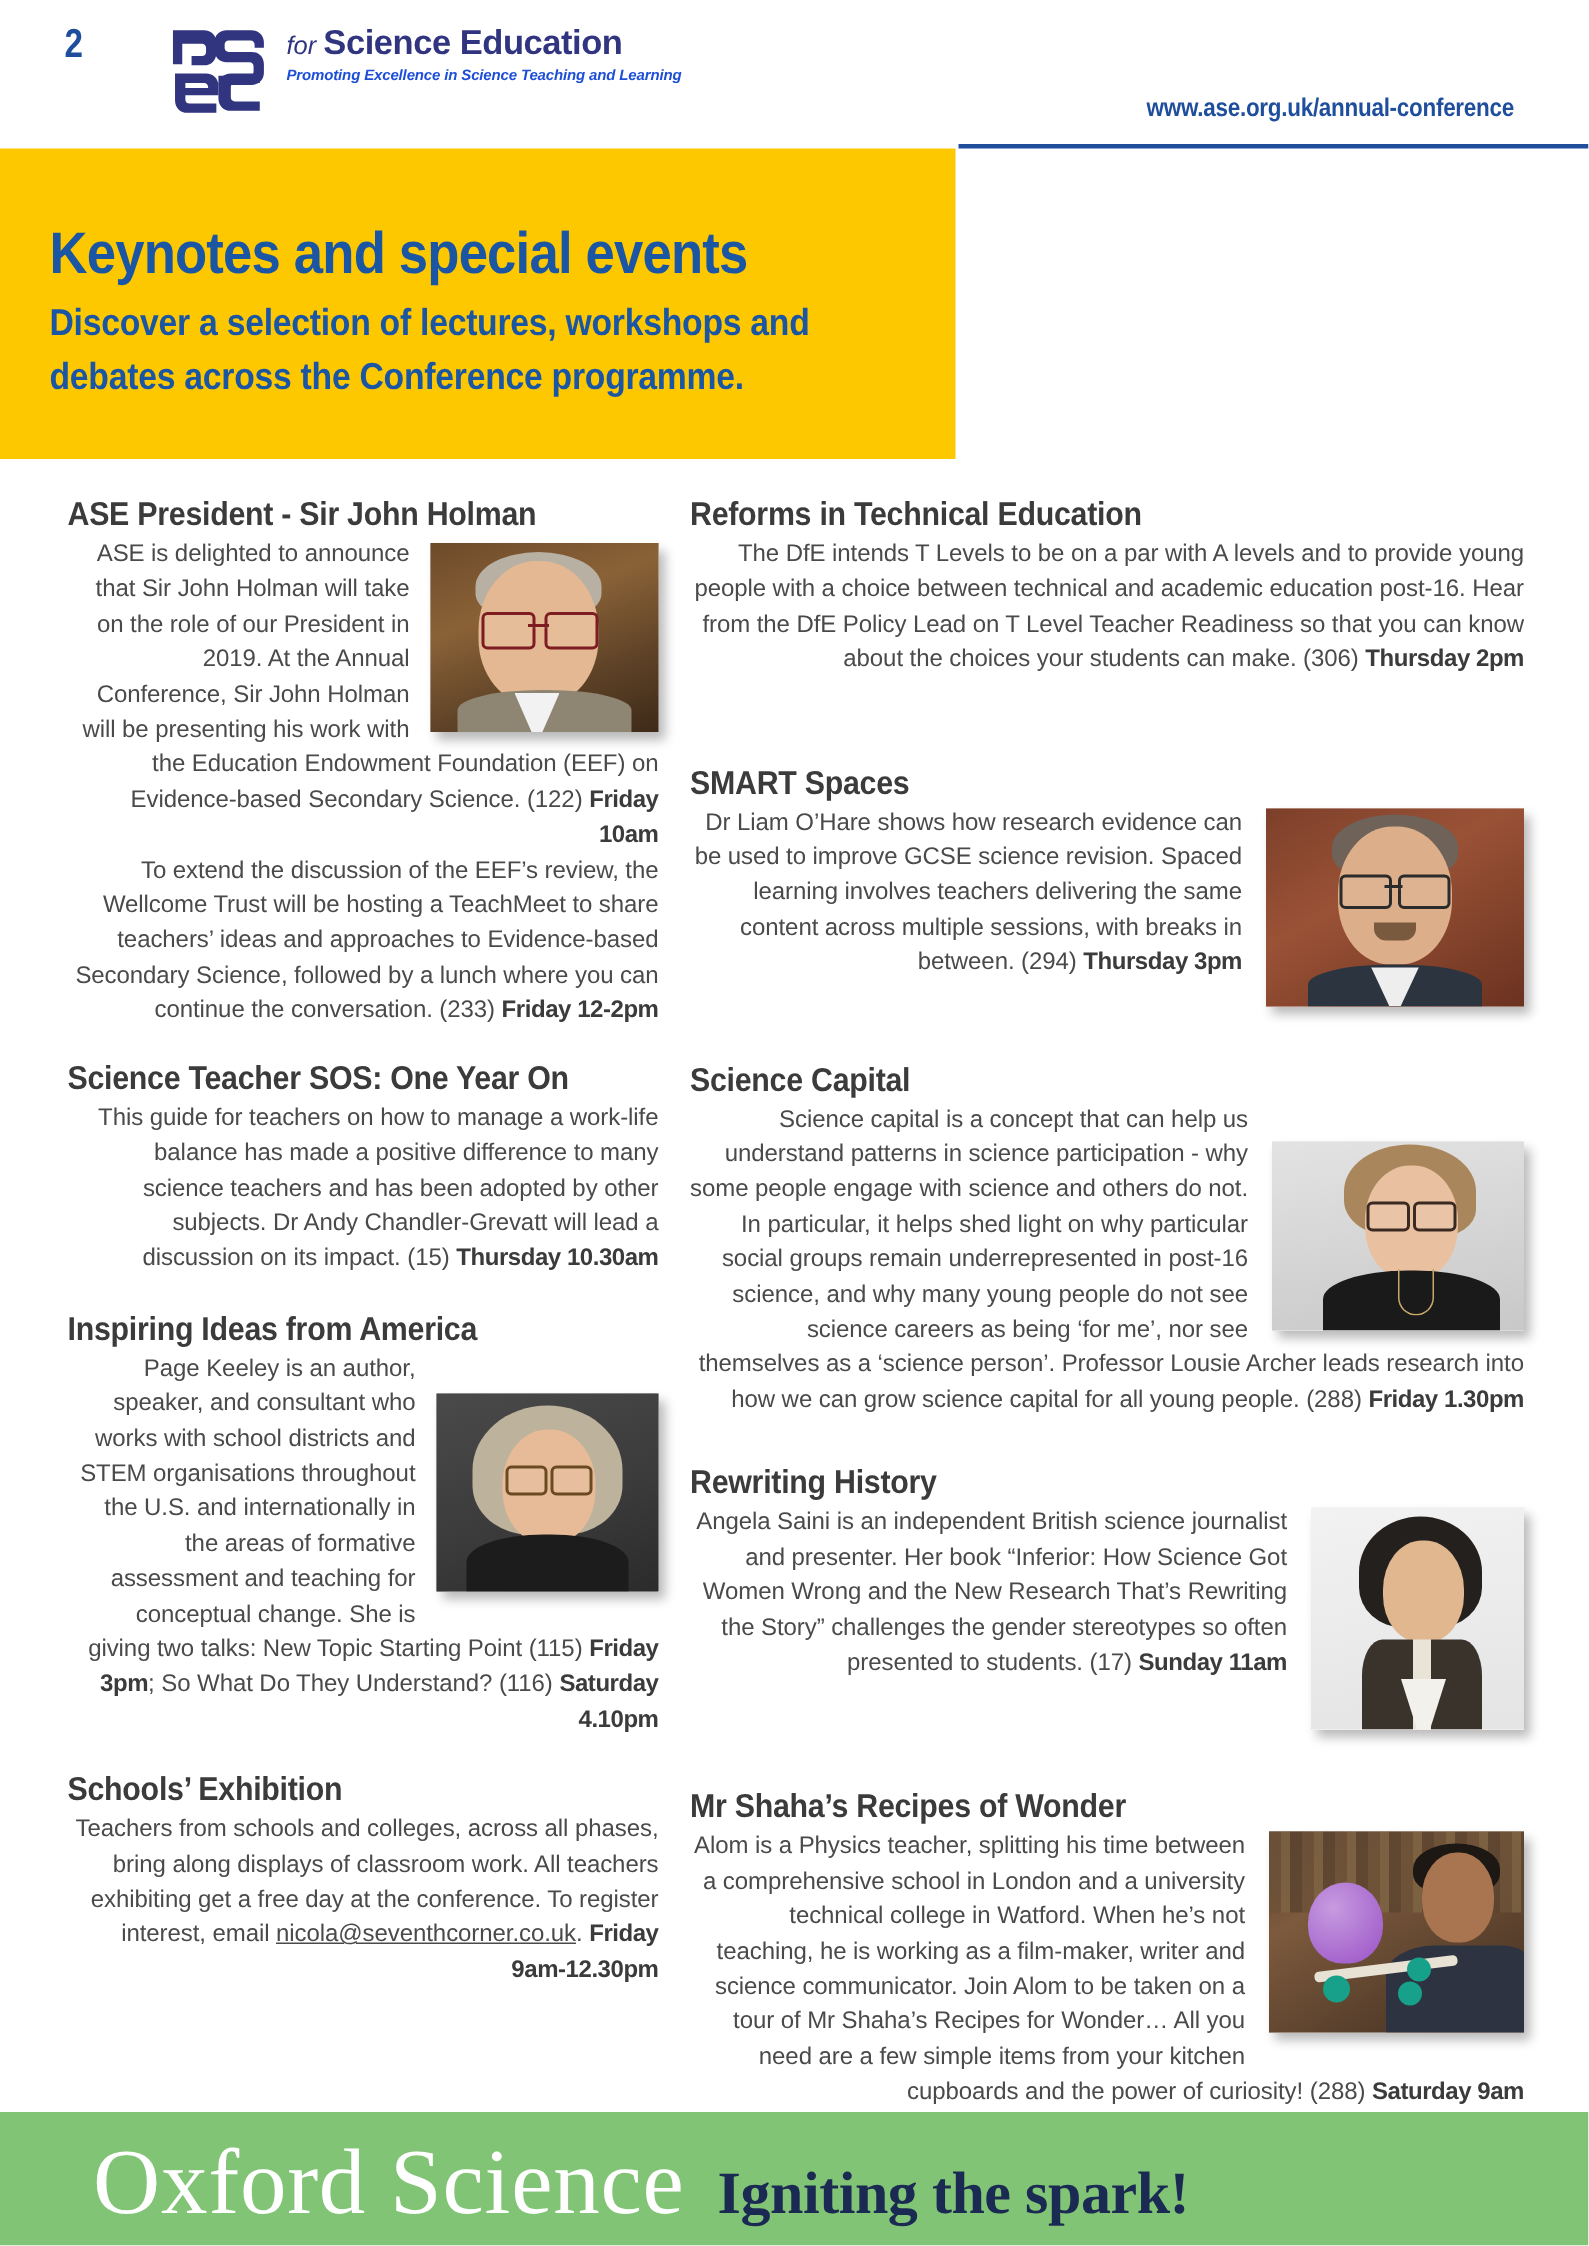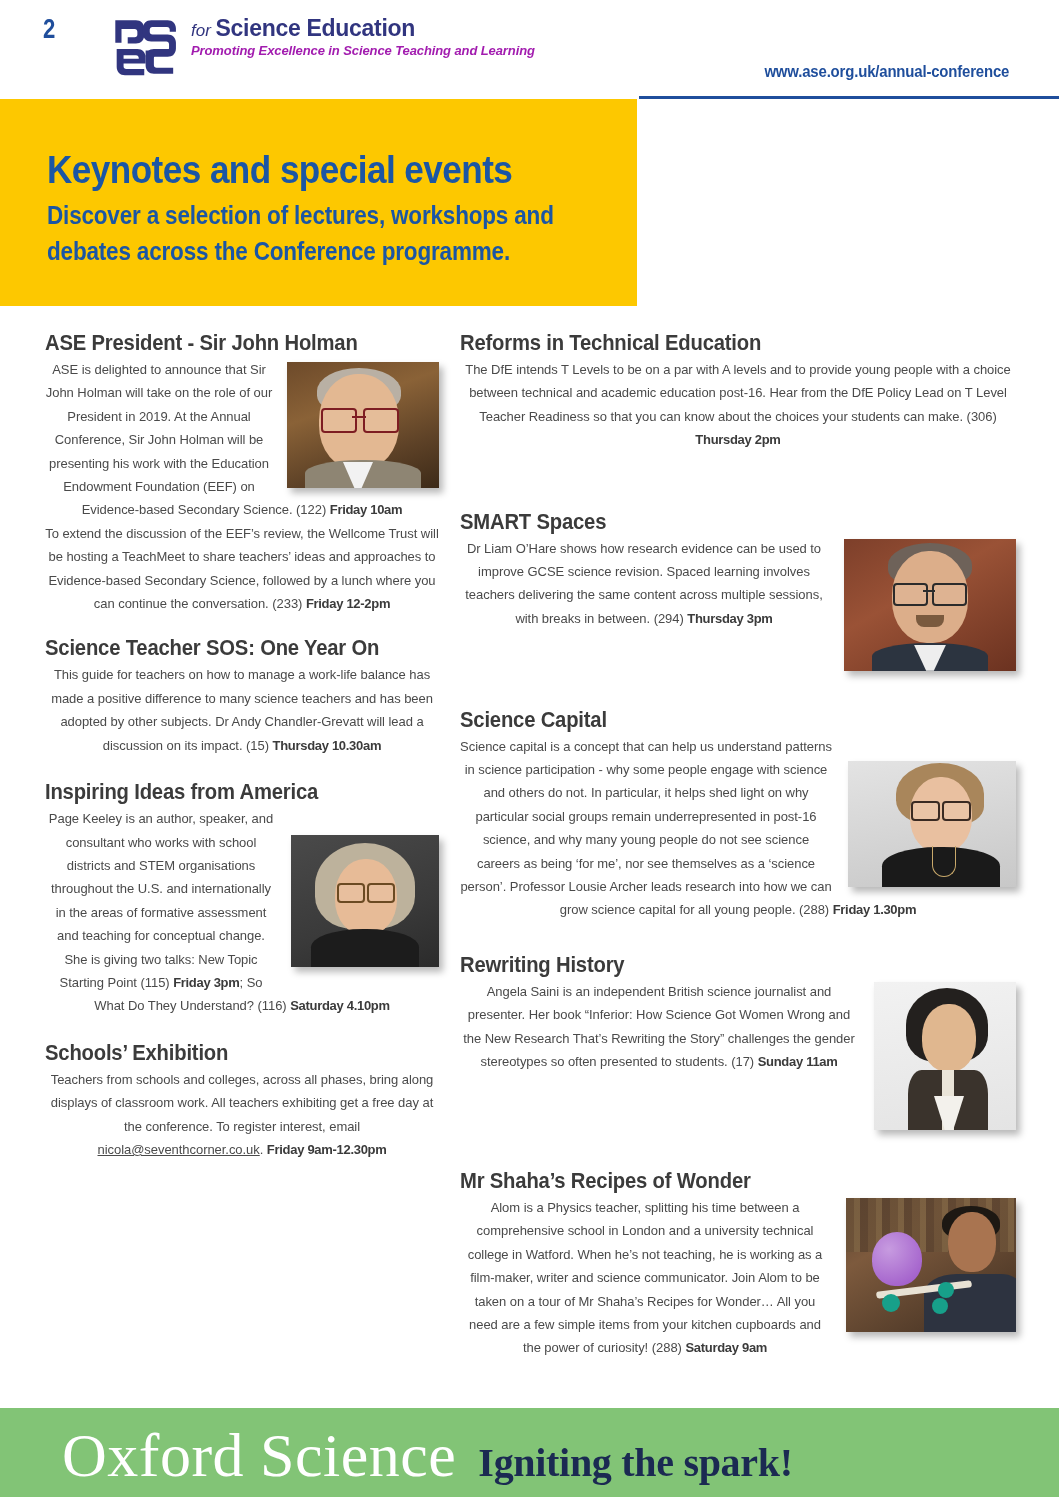--- a/index.html
+++ b/index.html
@@ -59,23 +59,23 @@
     line-height: 22px;
     white-space: nowrap;
   }
   .logo-l1 b, .logo-l2 b {
     font-style: normal;
     font-weight: bold;
     font-size: 23px;
     letter-spacing: -0.3px;
   }
   .logo-l3 {
-    color: #a21caf;
+    color: #1d4ed8;
     font-style: italic;
-    font-size: 13px;
+    font-size: 10px;
     font-weight: bold;
     line-height: 18px;
     letter-spacing: -0.1px;
     white-space: nowrap;
   }
   .header-url {
     position: absolute;
     right: 50px;
     top: 62px;
     color: #1f4e9c;
@@ -98,21 +98,21 @@
 
   
   .banner {
     position: absolute;
     left: 0;
     top: 99px;
     width: 637px;
     height: 207px;
     background: #fdc800;
     box-sizing: border-box;
-    padding: 48px 0 0 47px;
+    padding: 48px 0 0 33px;
   }
   .banner h1 {
     margin: 0;
     color: #1b56a4;
     font-family: "Liberation Sans Narrow", "Liberation Sans", sans-serif;
     font-weight: bold;
     font-size: 39px;
     line-height: 46px;
     letter-spacing: -0.6px;
     transform: scaleX(0.9);
@@ -161,24 +161,24 @@
     font-size: 22px;
     line-height: 26px;
     color: #3b3b3b;
     letter-spacing: -0.2px;
     transform: scaleX(0.92);
     transform-origin: left top;
     white-space: nowrap;
   }
   .art-body {
     font-family: "Liberation Sans Narrow", "Liberation Sans", sans-serif;
-    font-size: 13px;
+    font-size: 16px;
     line-height: 23.4px;
     color: #4a4a4a;
-    text-align: center;
+    text-align: right;
     letter-spacing: -0.05px;
   }
   .art-body b { font-weight: bold; color: #3b3b3b; letter-spacing: -0.3px; }
   .art-body a { color: #4a4a4a; text-decoration: underline; }
 
   
   .photo {
     float: right;
     position: relative;
     box-shadow: 4px 5px 7px rgba(0,0,0,0.28);

